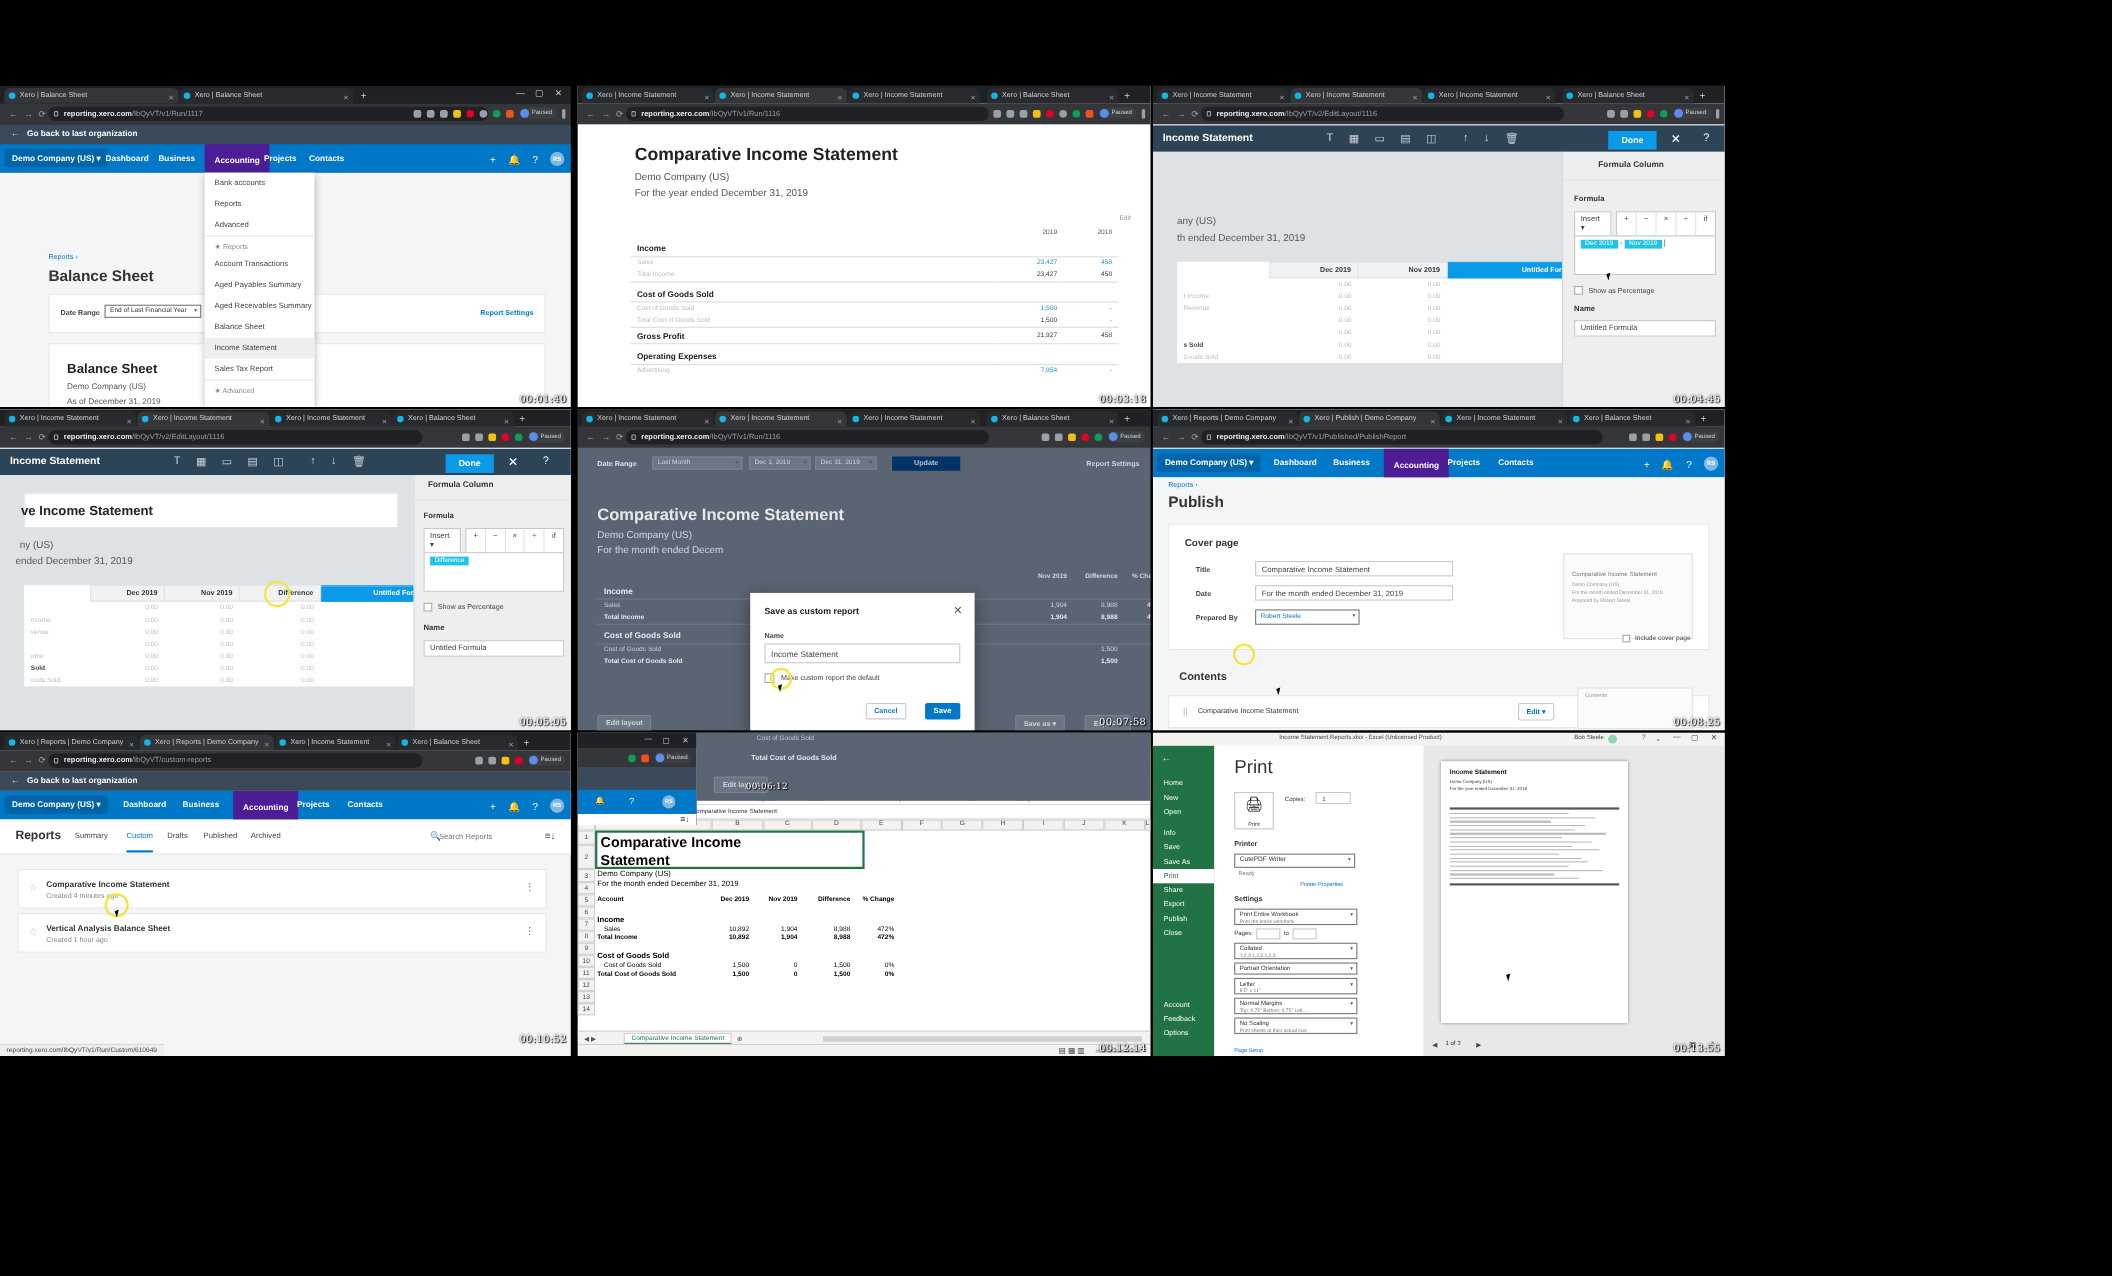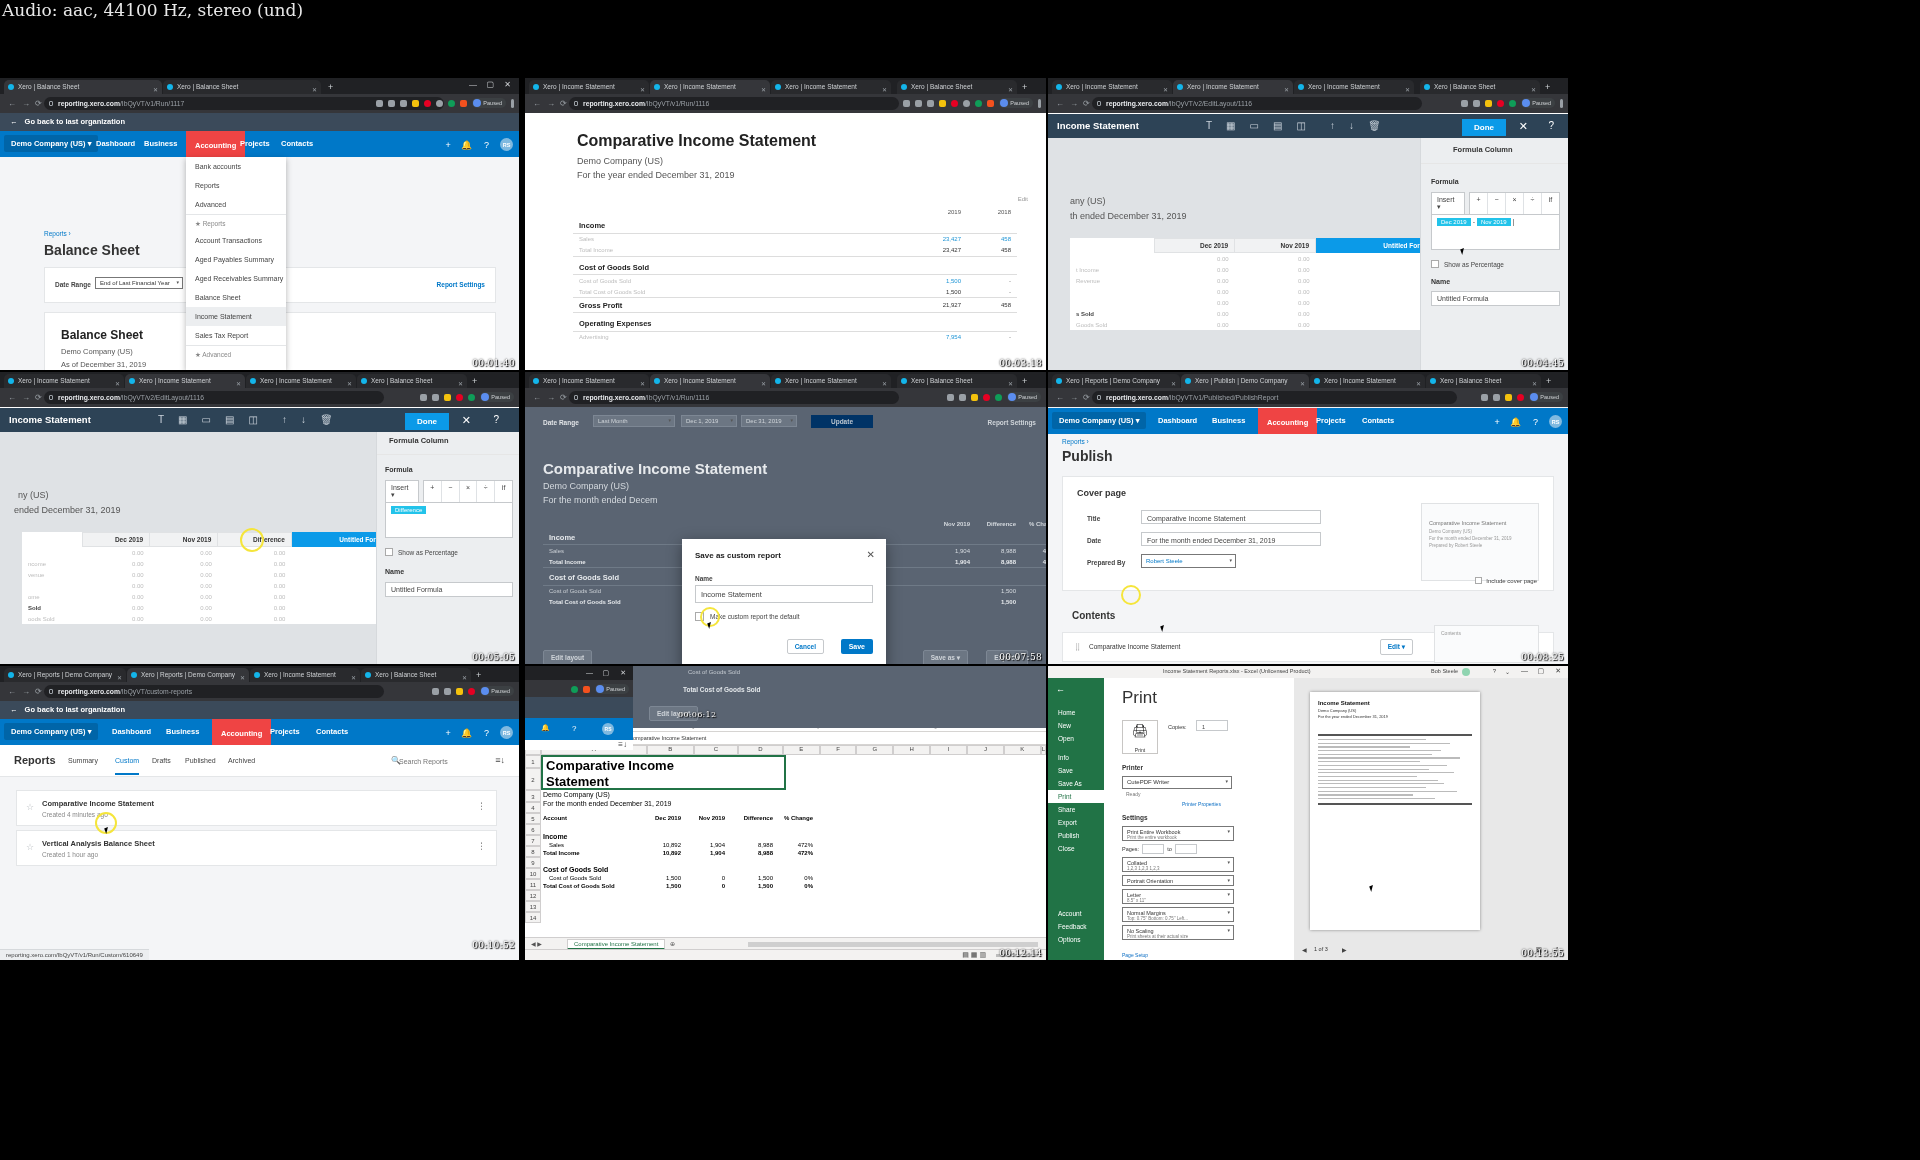--- a/index.html
+++ b/index.html
@@ -39,21 +39,21 @@
             padding:1px 4px 1px 1px; color:#cfd2d5; font-size:5.5px; }
   .paused .av { width:8px; height:8px; border-radius:50%; background:#5b8def; }
 
   
   .xsubbar { position:absolute; width:100%; background:#3b4a5a; color:#fff; font-size:7.5px;
              font-weight:700; line-height:17px; padding-left:10px; }
   .xnav { position:absolute; width:100%; background:#0078c8; }
   .xnav .org { position:absolute; left:4px; top:4px; background:#0065a8; color:#fff; font-size:7.5px;
                font-weight:700; padding:4px 7px; border-radius:2px; }
   .xnav a { position:absolute; top:8px; color:#fff; font-size:7.5px; font-weight:700; text-decoration:none; }
-  .xnav .active { background:#ef4444; padding:10px 9px; top:0; }
+  .xnav .active { background:#4c1d95; padding:10px 9px; top:0; }
   .xnav .ricons { position:absolute; right:6px; top:7px; display:flex; gap:11px; align-items:center; color:#fff; font-size:9px; }
   .xnav .av { width:13px; height:13px; border-radius:50%; background:#7fb9e0; color:#fff;
               font-size:5.5px; display:flex; align-items:center; justify-content:center; font-weight:700; }
   .page { position:absolute; width:100%; background:#f4f5f7; }
   .crumb { color:#0078c8; font-size:6.5px; }
   .h1 { font-size:14px; font-weight:700; color:#333; }
   .card { background:#fff; border:1px solid #e4e6e8; }
   .menu { position:absolute; background:#fff; box-shadow:0 2px 6px rgba(0,0,0,.3); }
   .menu .mi { font-size:7px; color:#444; padding:6px 9px; white-space:nowrap; }
   .menu .mi.hl { background:#eceef0; }
@@ -108,21 +108,20 @@
   .bs-item { color:#fff; font-size:6.5px; padding:3px 10px; }
   .bs-item.on { background:#fff; color:#217346; }
   .prev-page { background:#fff; box-shadow:0 0 3px rgba(0,0,0,.4); }
   .sel { border:1px solid #777; background:#fff; font-size:6px; color:#333; padding:2px 4px; position:relative; }
   .sel::after { content:"▾"; position:absolute; right:3px; top:1px; color:#555; font-size:5px; }
 </style>
 </head>
 <body>
 
 <div class="fileinfo">
-  <div>Audio: aac, 44100 Hz, stereo (und)</div>
 </div>
 
 <div class="grid">
 
 <div class="cell" style="left:0;top:0;width:519px;height:292px;">
   <div class="shot">
 
     <div class="tabbar">
       <div class="tab active" style="left:4px;width:158px;">
         <span class="favi"></span>
@@ -539,20 +538,23 @@
       <div class="tools" style="left:282px;top:6px;">
         <span>↑</span>
         <span>↓</span>
         <span>🗑</span>
       </div>
       <span class="done" style="right:70px;top:5px;">Done</span>
       <span style="position:absolute;right:48px;top:6px;color:#fff;font-size:11px;">✕</span>
       <span style="position:absolute;right:20px;top:6px;color:#fff;font-size:10px;">?</span>
     </div>
     <div style="position:absolute;left:0;top:60px;width:376px;height:232px;background:#dfe2e5;">
+      <div class="card" style="position:absolute;left:22px;top:16px;right:14px;height:32px;">
+        <span class="rpt-h1" style="position:absolute;left:-4px;top:8px;">ve Income Statement</span>
+      </div>
       <div class="rpt-sub" style="position:absolute;left:18px;top:58px;font-size:9px;">ny (US)</div>
       <div class="rpt-sub" style="position:absolute;left:14px;top:73px;font-size:9px;">ended December 31, 2019</div>
       <table class="rpt" style="position:absolute;left:22px;top:100px;right:12px;background:#fff;">
         <tbody>
               <tr>
           <th style="text-align:left;background:#fff;border:none;width:60px;"></th>
           <th>Dec 2019</th>
           <th>Nov 2019</th>
           <th>Difference</th>
           <th style="background:#0b9ae8;color:#fff;border-color:#0b9ae8;">Untitled Formula</th>

